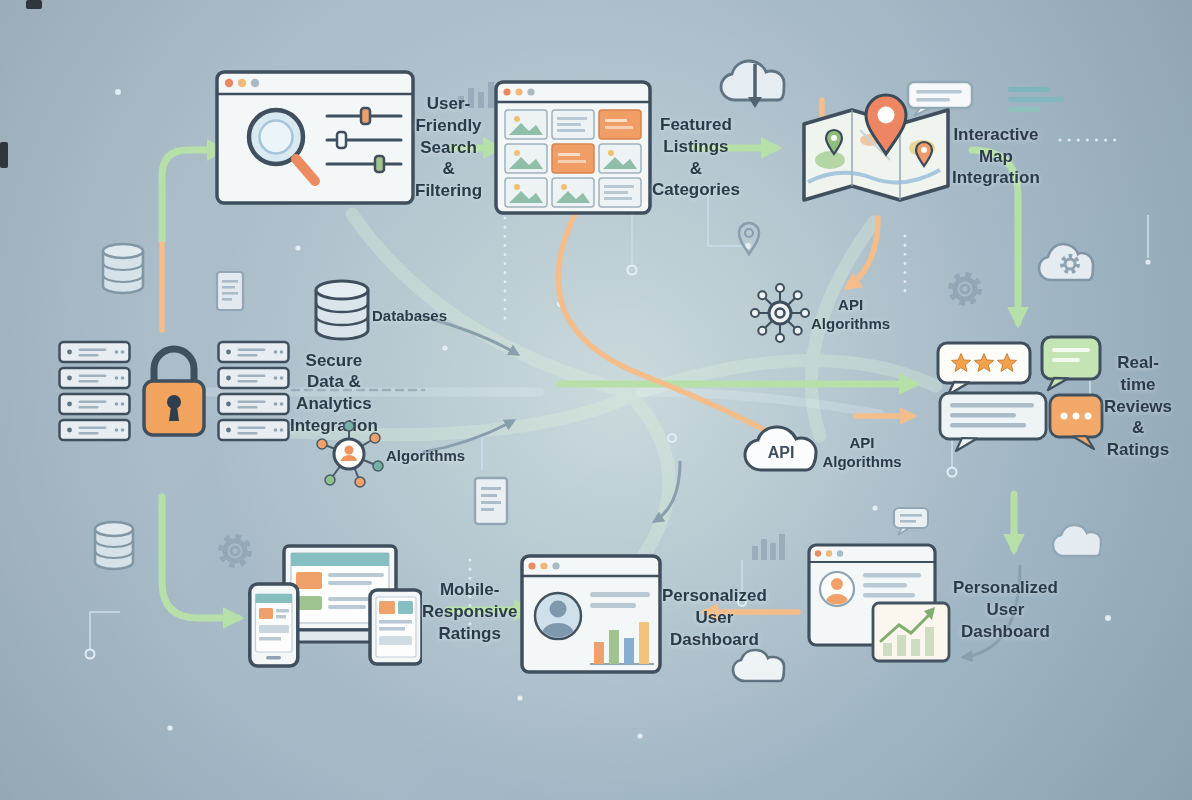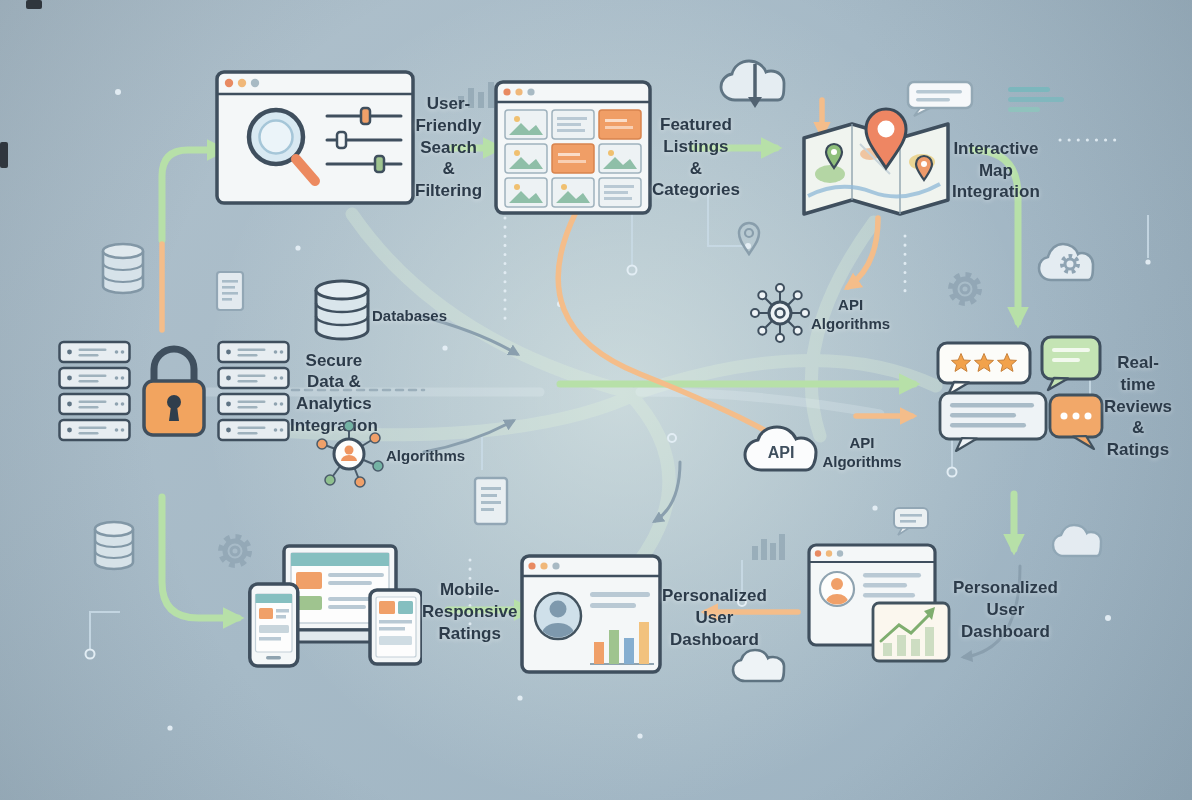--- a/index.html
+++ b/index.html
@@ -337,21 +337,21 @@
               <rect x="5" y="13" width="24" height="3" fill="#b9c9d4"></rect>
               <rect x="5" y="19" width="28" height="3" fill="#b9c9d4"></rect>
             </g>
         </g>
       </svg>
     </div>
     <figcaption class="lbl" style="margin-top:20px">Featured Listings
 &amp; Categories</figcaption>
   </figure>
 
-  <figure class="node" style="left:800px;top:102px;width:154px">
+  <figure class="node" style="left:800px;top:88px;width:154px">
     <div class="icon">
       <svg width="152" height="125" viewBox="0 0 152 125">
         <polygon points="4,36 52,22 100,36 148,22 148,98 100,112 52,98 4,112" fill="#f0f4ef" stroke="#3f4f5e" stroke-width="3.5" stroke-linejoin="round"></polygon>
         <path d="M52,22 V98 M100,36 V112" stroke="#8fa3ae" stroke-width="2" fill="none" opacity=".7"></path>
         <ellipse cx="30" cy="72" rx="15" ry="9" fill="#a9d096" opacity=".85"></ellipse>
         <ellipse cx="122" cy="60" rx="13" ry="8" fill="#e9d189" opacity=".9"></ellipse>
         <ellipse cx="70" cy="52" rx="10" ry="6" fill="#f0b080" opacity=".7"></ellipse>
         <path d="M8,94 Q40,78 72,90 T 140,82" stroke="#93bcd8" stroke-width="4" fill="none" opacity=".8"></path>
         <path d="M60,42 L90,72" stroke="#c8d4da" stroke-width="2"></path>
         <path d="M34,66 C29,58.5 26,55 26,50 a8,8 0 1 1 16,0 C42,55 39,58.5 34,66 Z" fill="#8fbf7b" stroke="#3a4a58" stroke-width="2.2"></path>

